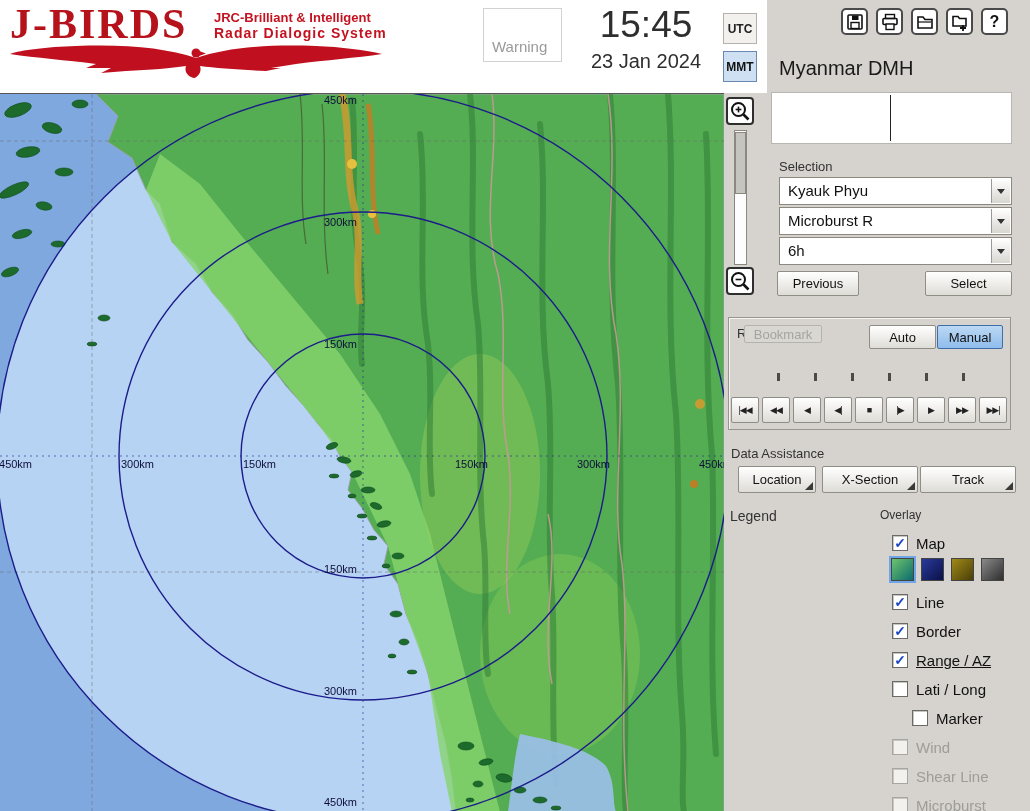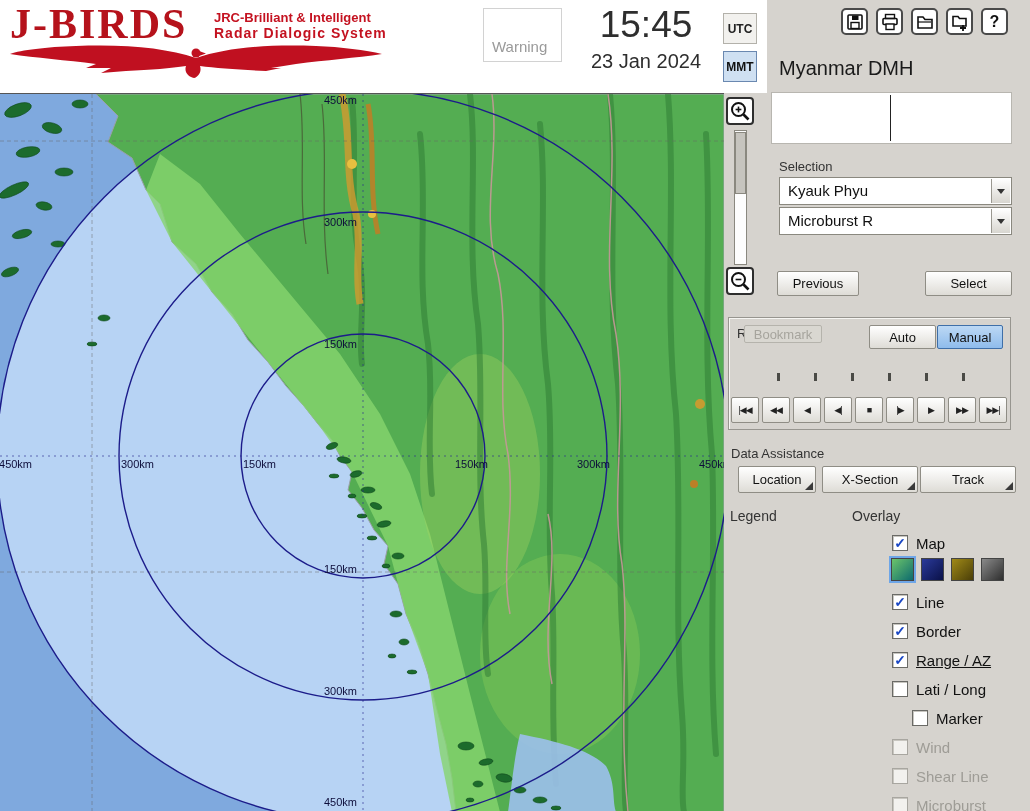--- a/index.html
+++ b/index.html
@@ -285,20 +285,26 @@
     <span class="ddbtn">
         <span class="darr"></span>
       </span>
   </div>
   <div class="dropdown" style="top:207px;">
     <span class="ddtext">Microburst R</span>
     <span class="ddbtn">
         <span class="darr"></span>
       </span>
   </div>
+  <div class="dropdown" style="top:237px;">
+    <span class="ddtext">6h</span>
+    <span class="ddbtn">
+        <span class="darr"></span>
+      </span>
+  </div>
 
   <div class="btn" style="left:777px;top:271px;width:82px;height:25px;">Previous</div>
   <div class="btn" style="left:925px;top:271px;width:87px;height:25px;">Select</div>
 
   <div class="groupbox"></div>
   <div class="panel-label" style="left:737px;top:326px;">Replay</div>
   <div class="btn btn-disabled" style="left:744px;top:325px;width:78px;height:18px;">Bookmark</div>
   <div class="btn" style="left:869px;top:325px;width:67px;height:24px;">Auto</div>
   <div class="btn btn-selected" style="left:937px;top:325px;width:66px;height:24px;">Manual</div>
 
@@ -310,21 +316,21 @@
   <div class="btn da-btn" style="left:822px;width:96px;">
     <span>X-Section</span>
     <span class="corner"></span>
   </div>
   <div class="btn da-btn" style="left:920px;width:96px;">
     <span>Track</span>
     <span class="corner"></span>
   </div>
 
   <div class="panel-label" style="left:730px;top:508px;font-size:14px;">Legend</div>
-  <div class="panel-label" style="left:852px;top:508px;font-size:14px;">Overlay</div>
+  <div class="panel-label" style="left:880px;top:508px;font-size:12px;">Overlay</div>
 
 <div class="tick" style="left: 777px;"></div>
     <div class="tick" style="left: 814px;"></div>
     <div class="tick" style="left: 851px;"></div>
     <div class="tick" style="left: 888px;"></div>
     <div class="tick" style="left: 925px;"></div>
     <div class="tick" style="left: 962px;"></div>
     <div class="btn pbtn" style="left: 731px;">|◀◀</div>
     <div class="btn pbtn" style="left: 762px;">◀◀</div>
     <div class="btn pbtn" style="left: 793px;">◀</div>

